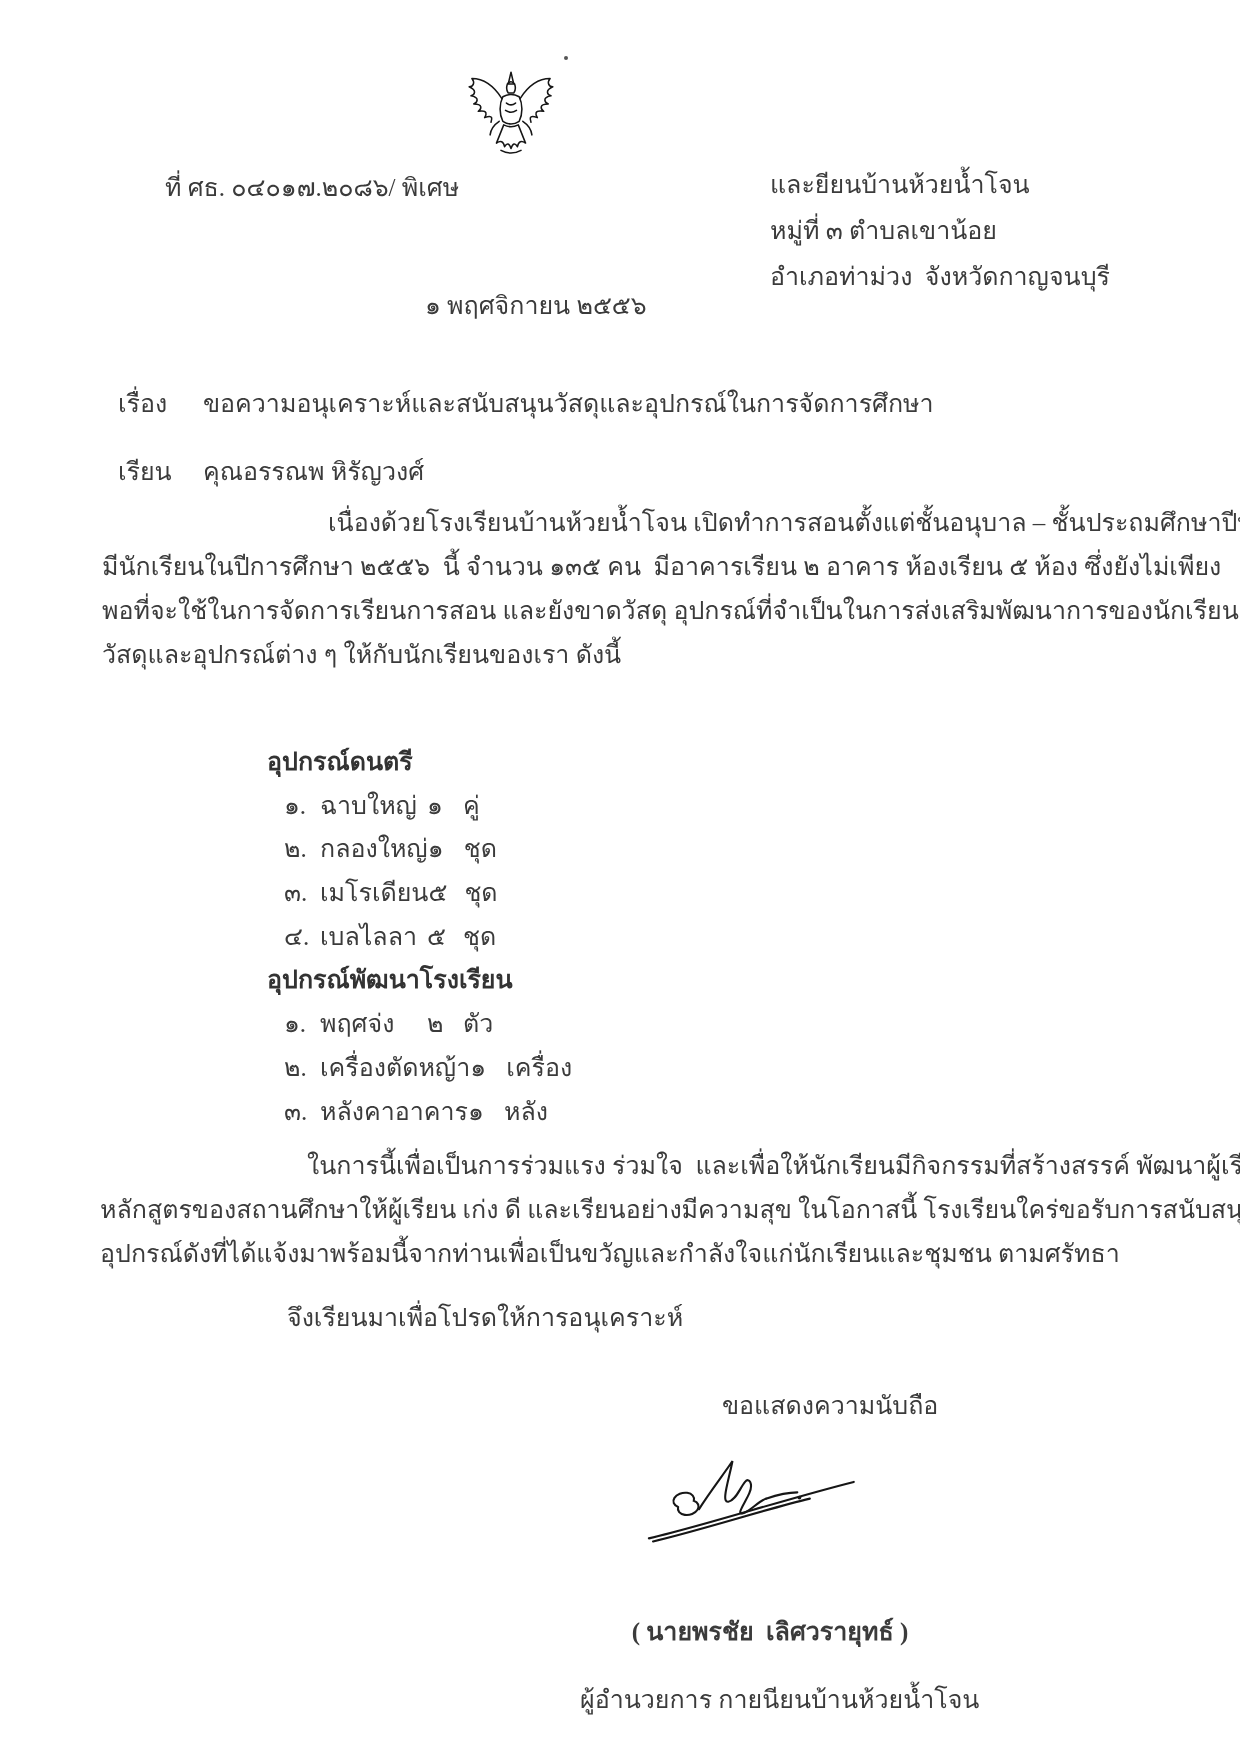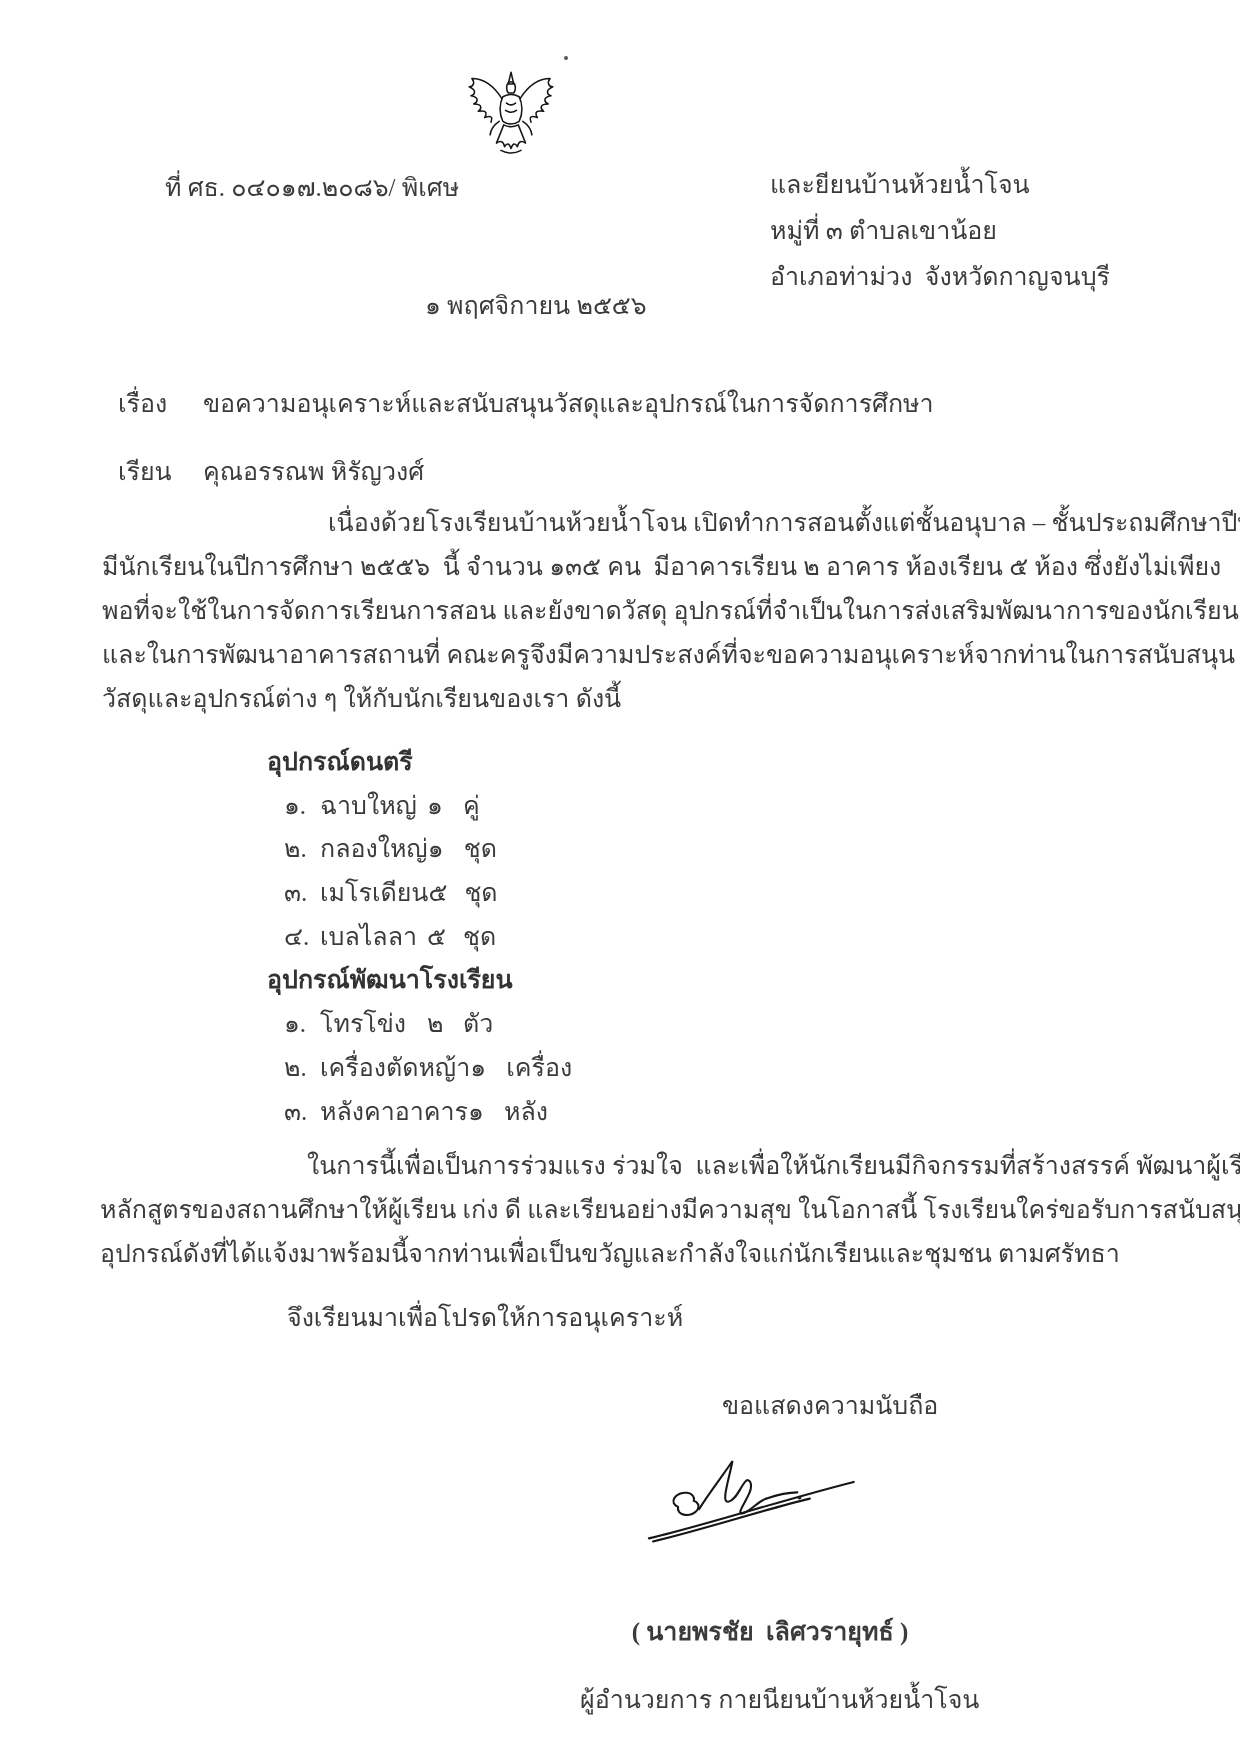--- a/index.html
+++ b/index.html
@@ -86,21 +86,20 @@
 
   <div class="abs row subject">
     <span class="lbl line">เรื่อง</span>
     <span class="line">ขอความอนุเคราะห์และสนับสนุนวัสดุและอุปกรณ์ในการจัดการศึกษา</span>
   </div>
 
   <div class="abs body1">
     <div class="line">เนื่องด้วยโรงเรียนบ้านห้วยน้ำโจน เปิดทำการสอนตั้งแต่ชั้นอนุบาล – ชั้นประถมศึกษาปีที่ ๖</div>
     <div class="line">มีนักเรียนในปีการศึกษา ๒๕๕๖  นี้ จำนวน ๑๓๕ คน  มีอาคารเรียน ๒ อาคาร ห้องเรียน ๕ ห้อง ซึ่งยังไม่เพียง</div>
     <div class="line">พอที่จะใช้ในการจัดการเรียนการสอน และยังขาดวัสดุ อุปกรณ์ที่จำเป็นในการส่งเสริมพัฒนาการของนักเรียน</div>
-    <div class="line">และในการพัฒนาอาคารสถานที่ คณะครูจึงมีความประสงค์ที่จะขอความอนุเคราะห์จากท่านในการสนับสนุน</div>
     <div class="line">วัสดุและอุปกรณ์ต่าง ๆ ให้กับนักเรียนของเรา ดังนี้</div>
   </div>
 
   <div class="abs lists">
     <div class="list-header">อุปกรณ์ดนตรี</div>
 
     <div class="list-item">
       <span class="li-no">๑.</span>
       <span class="li-name">ฉาบใหญ่</span>
       <span class="li-qty">๑</span>
@@ -122,21 +121,21 @@
       <span class="li-no">๔.</span>
       <span class="li-name">เบลไลลา</span>
       <span class="li-qty">๕</span>
       <span class="li-unit">ชุด</span>
     </div>
 
     <div class="list-header">อุปกรณ์พัฒนาโรงเรียน</div>
 
     <div class="list-item">
       <span class="li-no">๑.</span>
-      <span class="li-name">โทรโข่ง</span>
+      <span class="li-name">พฤศจ่ง</span>
       <span class="li-qty">๒</span>
       <span class="li-unit">ตัว</span>
     </div>
     <div class="list-item">
       <span class="li-no">๒.</span>
       <span class="li-name">เครื่องตัดหญ้า</span>
       <span class="li-qty">๑</span>
       <span class="li-unit">เครื่อง</span>
     </div>
     <div class="list-item">

